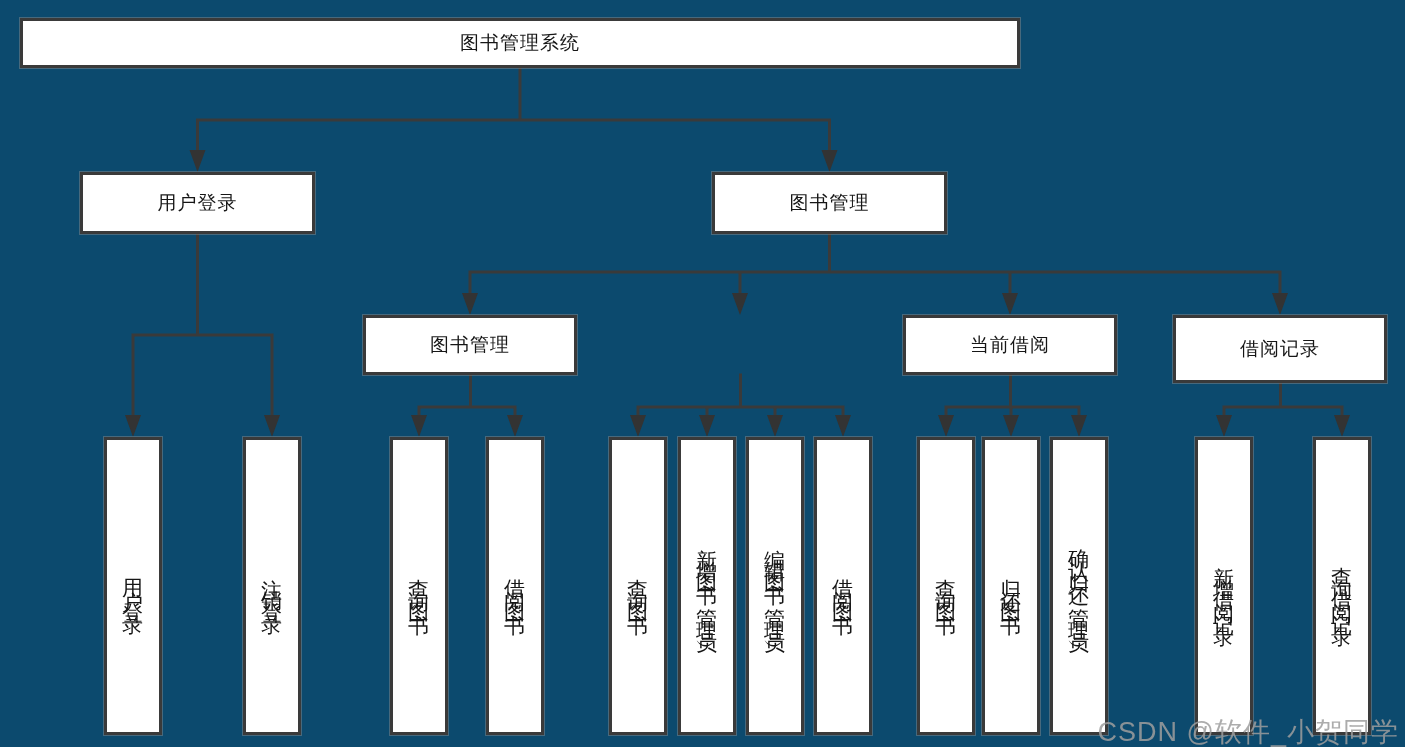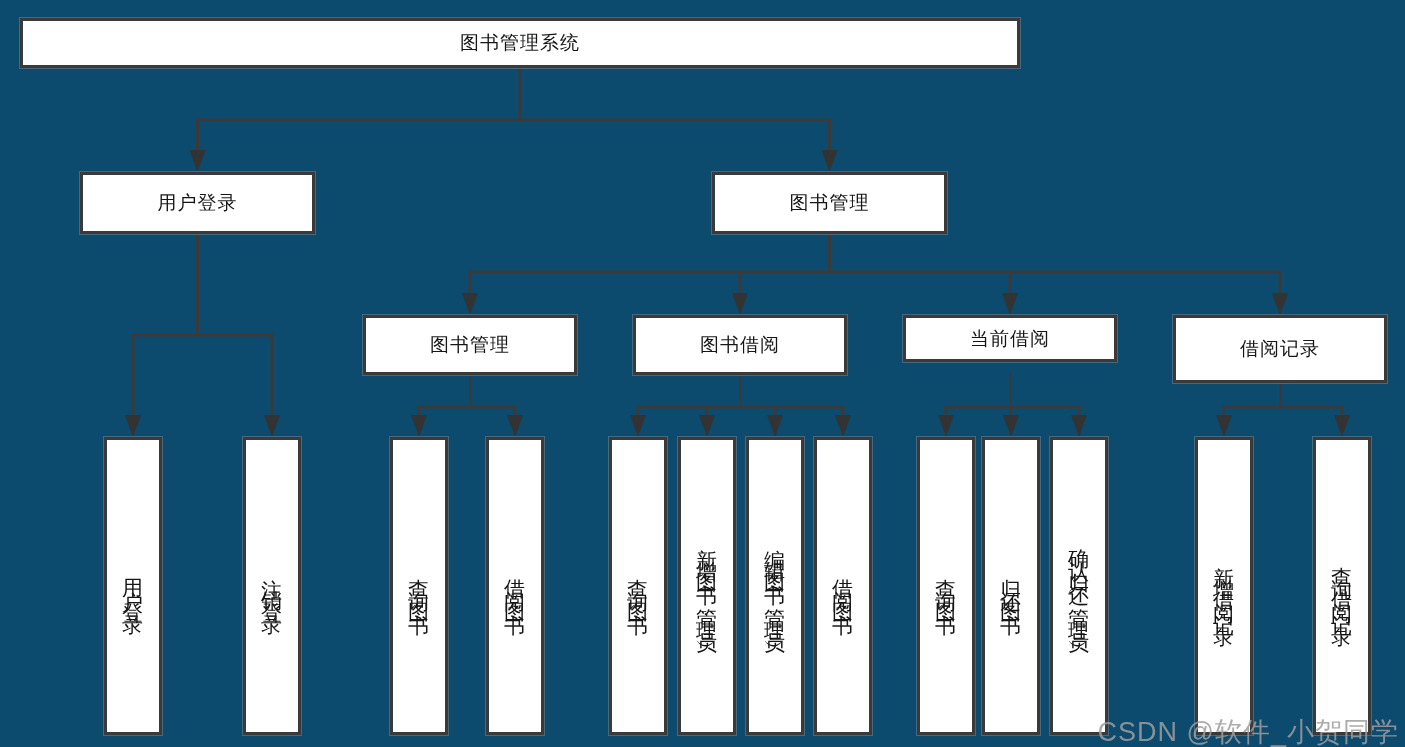--- a/index.html
+++ b/index.html
@@ -63,21 +63,21 @@
     white-space: nowrap;
     z-index: 5;
   }
 
   
   #n-root        { left: 20px;   top: 18px;  width: 1000px; height: 50px; }
   #n-user-login  { left: 80px;   top: 172px; width: 235px;  height: 62px; }
   #n-book-mgmt   { left: 712px;  top: 172px; width: 235px;  height: 62px; }
   #n-new-books   { left: 363px;  top: 315px; width: 214px;  height: 60px; }
   #n-book-borrow { left: 633px;  top: 315px; width: 214px;  height: 60px; }
-  #n-current     { left: 903px;  top: 315px; width: 214px;  height: 47px; }
+  #n-current     { left: 903px;  top: 315px; width: 214px;  height: 60px; }
   #n-records     { left: 1173px; top: 315px; width: 214px;  height: 68px; }
 
   #l-login       { left: 104px; }
   #l-logout      { left: 243px; }
   #l-nb-query    { left: 390px; }
   #l-nb-borrow   { left: 486px; }
   #l-bb-query    { left: 609px; }
   #l-bb-add      { left: 678px; }
   #l-bb-edit     { left: 746px; }
   #l-bb-borrow   { left: 814px; }
@@ -156,23 +156,20 @@
   <div class="node h" id="n-user-login">
     <span>用户登录</span>
   </div>
   <div class="node h" id="n-book-mgmt">
     <span>图书管理</span>
   </div>
 
   <div class="node h" id="n-new-books">
     <span>图书管理</span>
   </div>
-  <div class="node h" id="n-book-borrow">
-    <span>图书借阅</span>
-  </div>
   <div class="node h" id="n-current">
     <span>当前借阅</span>
   </div>
   <div class="node h" id="n-records">
     <span>借阅记录</span>
   </div>
 
   <div class="node v" id="l-login">
     <span class="vtext">用户登录</span>
   </div>

